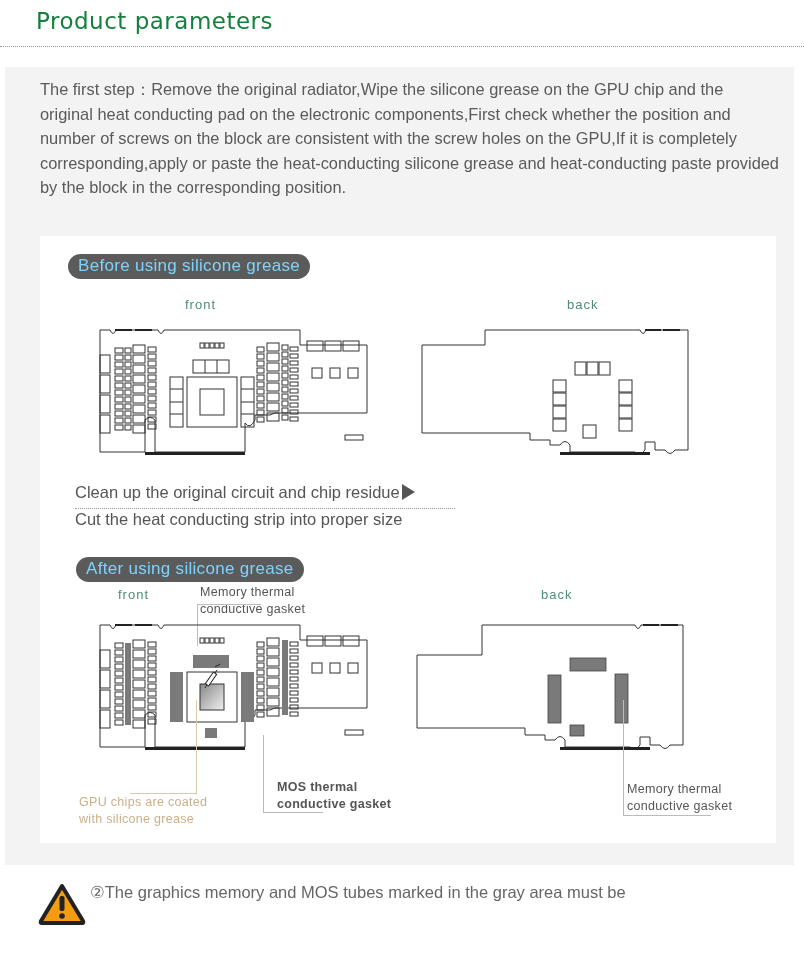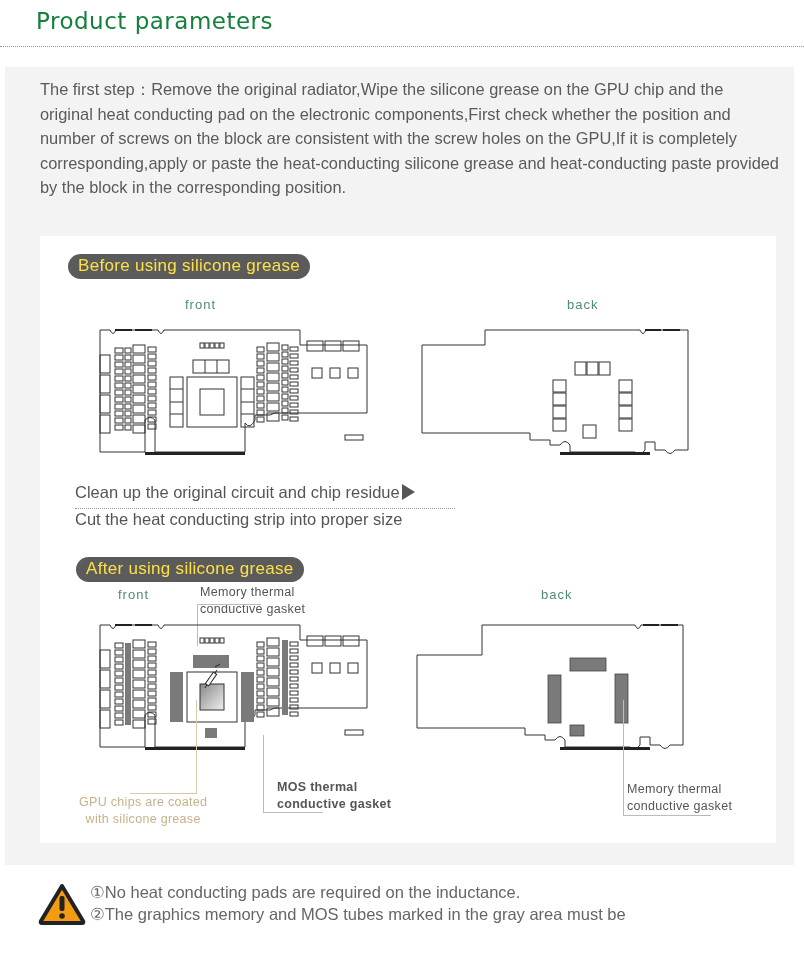--- a/index.html
+++ b/index.html
@@ -2,21 +2,21 @@
 <html><head>
 <meta charset="utf-8">
 <style>
   html, body { margin:0; padding:0; background:#fff; }
   body { width:804px; height:972px; position:relative; overflow:hidden; font-family:"DejaVu Sans", sans-serif; }
   .title { position:absolute; left:36px; top:8px; font-size:23px; color:#15803d; letter-spacing:0.5px; font-family:"DejaVu Sans", sans-serif; }
   .title-rule { position:absolute; left:0; top:46px; width:804px; border-top:1px dotted #999; }
   .outer { position:absolute; left:5px; top:67px; width:789px; height:798px; background:#f3f3f3; }
   .intro { position:absolute; left:40px; top:77px; width:740px; font-size:16.4px; line-height:24.5px; color:#5a5a5a; font-family:"Liberation Sans", sans-serif; }
   .inner { position:absolute; left:40px; top:236px; width:736px; height:607px; background:#fff; }
-  .pill { position:absolute; background:#5b5b5b; color:#fde047; border-radius:14px; font-size:17px; padding:1px 10px 2px 10px; line-height:22px; font-family:"Liberation Sans", sans-serif; letter-spacing:0.3px; }
+  .pill { position:absolute; background:#5b5b5b; color:#7dd3fc; border-radius:14px; font-size:17px; padding:1px 10px 2px 10px; line-height:22px; font-family:"Liberation Sans", sans-serif; letter-spacing:0.3px; }
   .side-label { position:absolute; color:#4f8b78; font-size:13px; letter-spacing:1px; font-family:"Liberation Sans", sans-serif; }
   .note { position:absolute; font-size:12.5px; line-height:17px; color:#555; font-family:"Liberation Sans", sans-serif; letter-spacing:0.3px; }
   .note.gold { color:#c9b08a; }
   .step { position:absolute; left:75px; font-size:16.5px; color:#555; font-family:"Liberation Sans", sans-serif;text-align:center; }
   .step-rule { position:absolute; left:75px; top:508px; width:380px; border-top:1px dotted #999; }
   .arrow { display:inline-block; width:0; height:0; border-top:8px solid transparent; border-bottom:8px solid transparent; border-left:13px solid #555; vertical-align:-2px; margin-left:2px; }
   svg.board { position:absolute; overflow:visible; }
   .warn { position:absolute; left:38px; top:883px; }
   .warn-text { position:absolute; left:90px; top:881px; font-size:16.5px; line-height:22px; color:#666; font-family:"Liberation Sans", sans-serif; }
   .warn-text div { white-space:nowrap; }
@@ -316,21 +316,21 @@
   </g>
   <g fill="#222">
       <rect x="20" y="4" width="17" height="2"></rect>
       <rect x="40" y="4" width="17" height="2"></rect>
       <rect x="50" y="127" width="100" height="3"></rect>
     </g>
 </svg>
 
 <div class="leader gold" style="left:196px; top:700px; width:1px; height:93px;"></div>
 <div class="leader gold" style="left:130px; top:793px; width:67px; height:1px;"></div>
-<div class="note gold" style="left:79px; top:794px;text-align:center;">
+<div class="note gold" style="left:79px; top:794px;">
   <div>GPU chips are coated</div>
   <div>with silicone grease</div>
 </div>
 
 <div class="leader" style="left:263px; top:735px; width:1px; height:78px;"></div>
 <div class="leader" style="left:263px; top:812px; width:60px; height:1px;"></div>
 <div class="note" style="left:277px; top:779px;font-weight:bold;">
   <div>MOS thermal</div>
   <div>conductive gasket</div>
 </div>
@@ -358,15 +358,14 @@
   <div>Memory thermal</div>
   <div>conductive gasket</div>
 </div>
 
 <svg class="warn" width="48" height="42" viewBox="0 0 48 42">
   <path d="M24,3 L45,38 Q46,40 44,40 H4 Q2,40 3,38 Z" fill="#f39c12" stroke="#222" stroke-width="4" stroke-linejoin="round"></path>
   <rect x="21.5" y="13" width="5" height="15" rx="2" fill="#222"></rect>
   <circle cx="24" cy="33" r="2.8" fill="#222"></circle>
 </svg>
 <div class="warn-text">
-  <div>①No heat conducting pads are required on the inductance.</div>
   <div>②The graphics memory and MOS tubes marked in the gray area must be</div>
 </div>
 
 </body></html>

